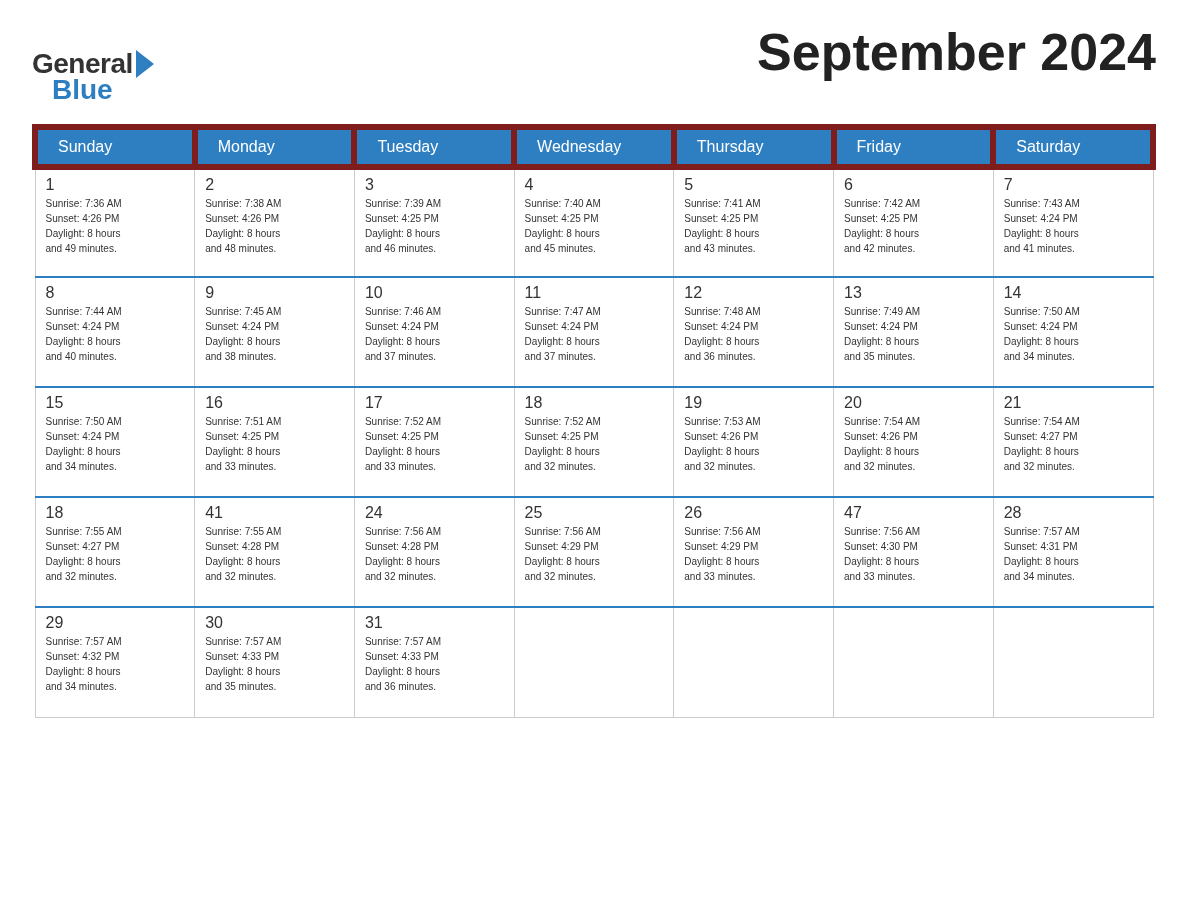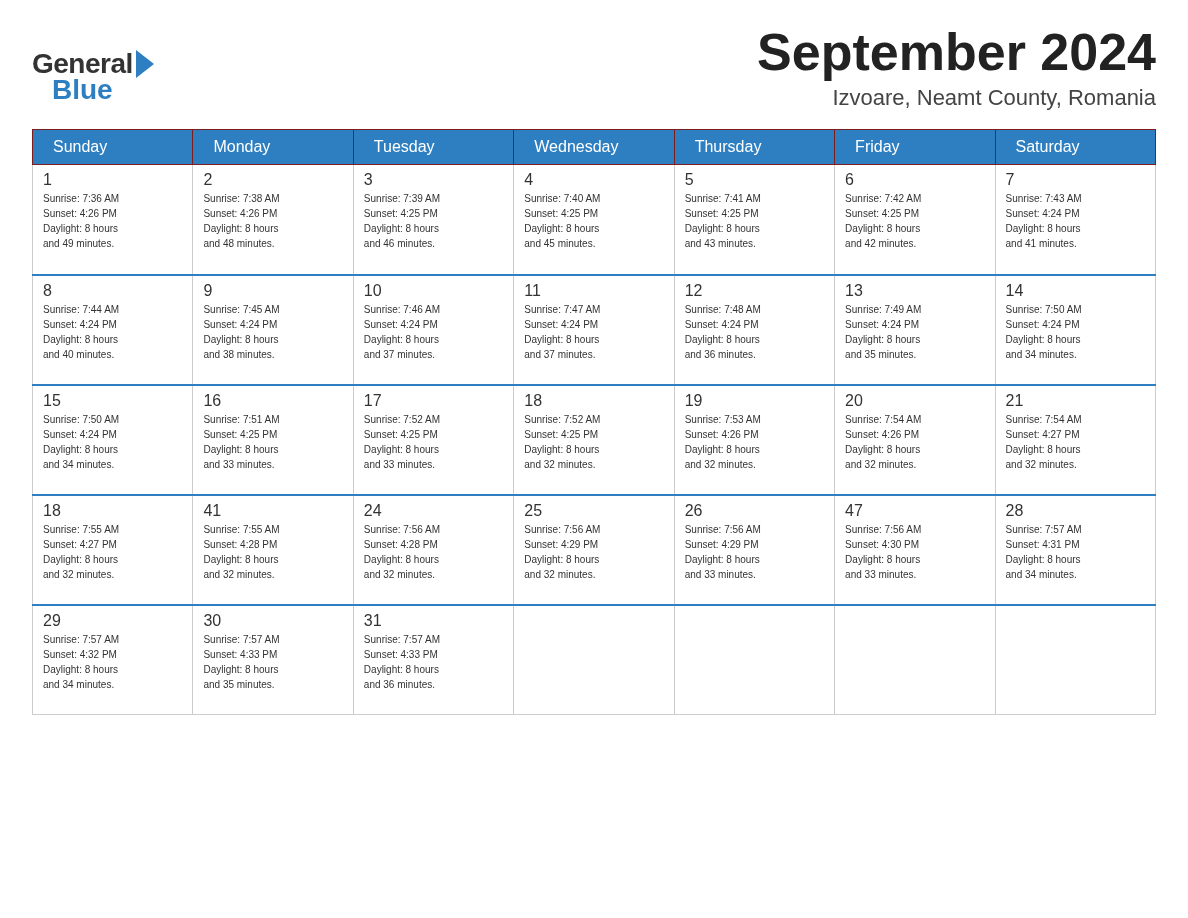--- a/index.html
+++ b/index.html
@@ -35,21 +35,21 @@
       width: 100%;
       border-collapse: collapse;
       table-layout: fixed;
     }
     .calendar-table thead tr th {
       background: #2e7fc1;
       color: #fff;
       font-size: 16px;
       font-weight: normal;
       padding: 8px 20px;
-      border: 1px solid #7f1d1d;
+      border: 6px solid #7f1d1d;
       text-align: left;
     }
     .calendar-table tbody tr td {
       border: 1px solid #ccc;
       vertical-align: top;
       padding: 6px 10px 10px 10px;
       font-size: 13px;
       min-height: 90px;
       height: 110px;
     }
@@ -110,21 +110,20 @@
 <div class="header-area">
   <div class="logo-wrapper">
     <div class="logo-line1">
       <span class="logo-general">General</span>
       <span class="logo-triangle"></span>
     </div>
     <div class="logo-line2">Blue</div>
   </div>
   <div class="title-area">
     <div class="month-title">September 2024</div>
-    <div class="location-title">Izvoare, Neamt County, Romania</div>
   </div>
 </div>
 
 <table class="calendar-table">
   <thead>
     <tr>
     <th>Sunday</th>
         <th>Monday</th>
         <th>Tuesday</th>
         <th>Wednesday</th>

